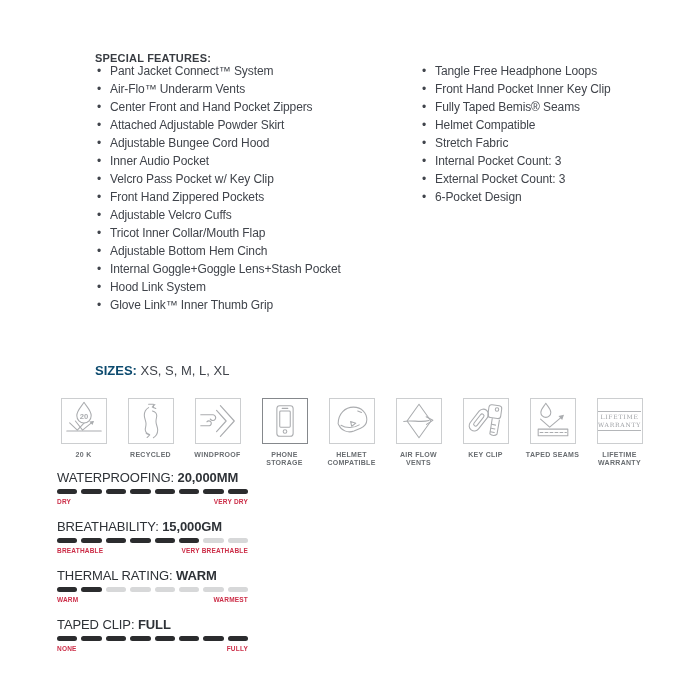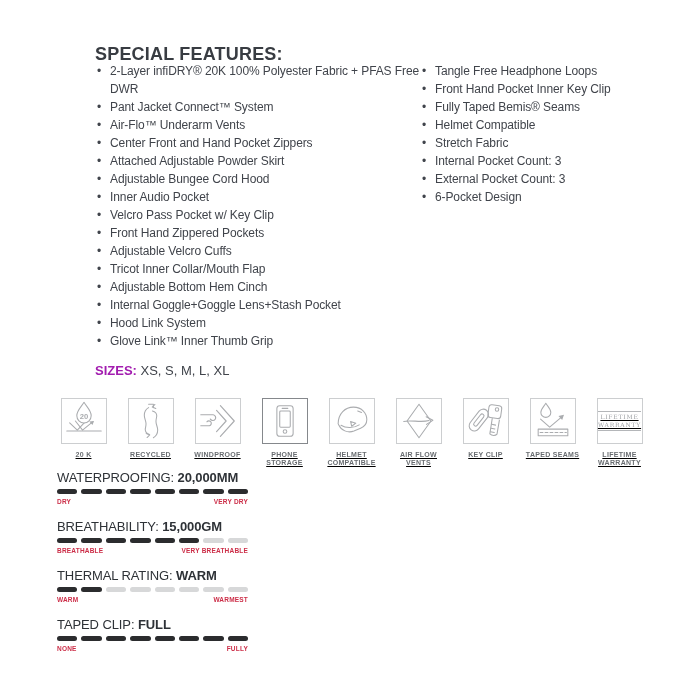--- a/index.html
+++ b/index.html
@@ -1,36 +1,36 @@
 <!DOCTYPE html>
 <html><head>
 <meta charset="utf-8">
 <style>
   * { margin:0; padding:0; box-sizing:border-box; }
   html,body { width:700px; height:700px; background:#ffffff;
     font-family:"Liberation Sans", sans-serif; }
   .page { position:relative; width:700px; height:700px; background:#fff; overflow:hidden; }
 
   
-  .features-heading { position:absolute; left:95px; top:44px; font-size:18px; font-weight:bold;
+  .features-heading { position:absolute; left:95px; top:52px; font-size:11px; font-weight:bold;
     color:#383c42; letter-spacing:.2px; }
   .features-cols { position:absolute; left:95px; top:62px; display:flex; }
   ul.feature-list { list-style:none; font-size:12px; line-height:18px; color:#40444b; letter-spacing:-.1px; }
   ul.feature-list.left { width:325px; }
   ul.feature-list.right { width:230px; }
   ul.feature-list li { position:relative; padding-left:15px; }
   ul.feature-list li::before { content:"•"; position:absolute; left:2px; top:0; color:#40444b; }
 
   
   .sizes { position:absolute; left:95px; top:363px; font-size:13px; color:#40444b; }
-  .sizes .sizes-label { font-weight:bold; color:#a21caf; }
+  .sizes .sizes-label { font-weight:bold; color:#0c4a6e; }
 
   
   .icon-row { position:absolute; left:50px; top:398px; display:flex; }
-  .icon-cell { width:67px; display:flex; flex-direction:column; align-items:center;text-decoration:underline; }
+  .icon-cell { width:67px; display:flex; flex-direction:column; align-items:center; }
   .icon-box { width:46px; height:46px; border:1px solid #ccced0; display:flex;
     align-items:center; justify-content:center; background:#fff; }
   .icon-box.dark-border { border-color:#85888c; }
   .icon-label { margin-top:7px; width:56px; text-align:center; font-size:7px; line-height:8px;
     color:#696d71; letter-spacing:.3px; font-weight:bold; }
   .icon-box svg { display:block; }
   .lw-badge { text-align:center; font-family:"DejaVu Serif", serif; color:#9a9da1; font-size:6px;
     letter-spacing:.8px; line-height:8px; }
   .lw-badge .lw-line1 { border-top:1px solid #b4b6b9; padding-top:1px; }
   .lw-badge .lw-line2 { border-bottom:1px solid #b4b6b9; padding-bottom:1px; }
@@ -50,21 +50,20 @@
 </head>
 <body>
 
 <div class="page">
 
   <div class="features-heading">SPECIAL FEATURES:</div>
 
   <div class="features-cols">
     <ul class="feature-list left">
 
-        <li>2-Layer infiDRY® 20K 100% Polyester Fabric + PFAS Free DWR</li>
 
         <li>Pant Jacket Connect™ System</li>
 
         <li>Air-Flo™ Underarm Vents</li>
 
         <li>Center Front and Hand Pocket Zippers</li>
 
         <li>Attached Adjustable Powder Skirt</li>
 
         <li>Adjustable Bungee Cord Hood</li>

